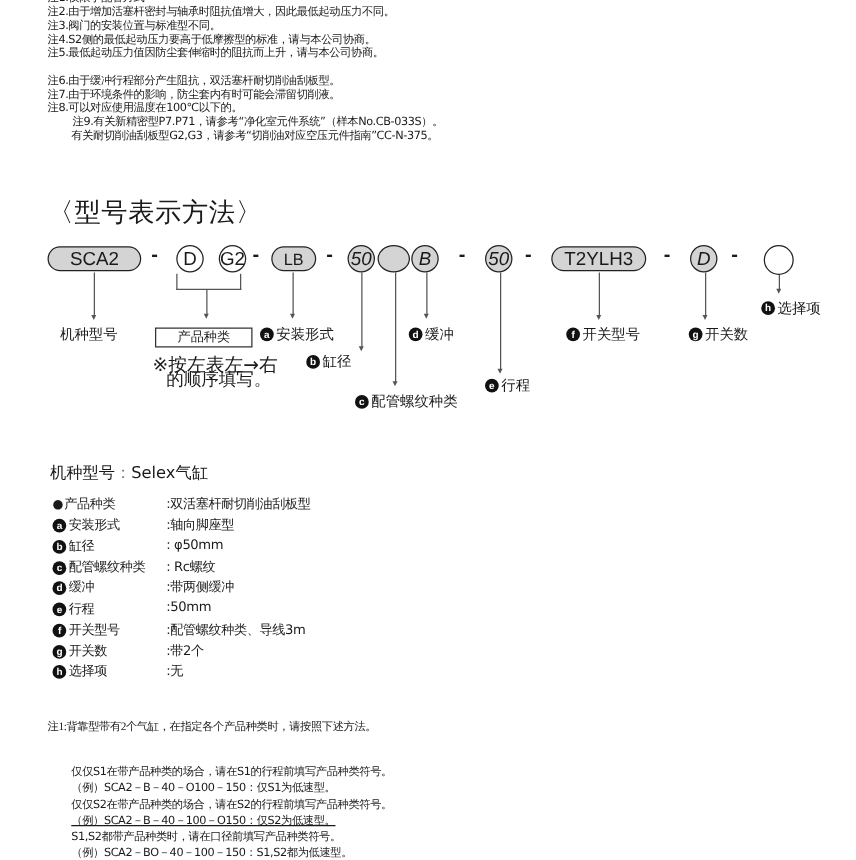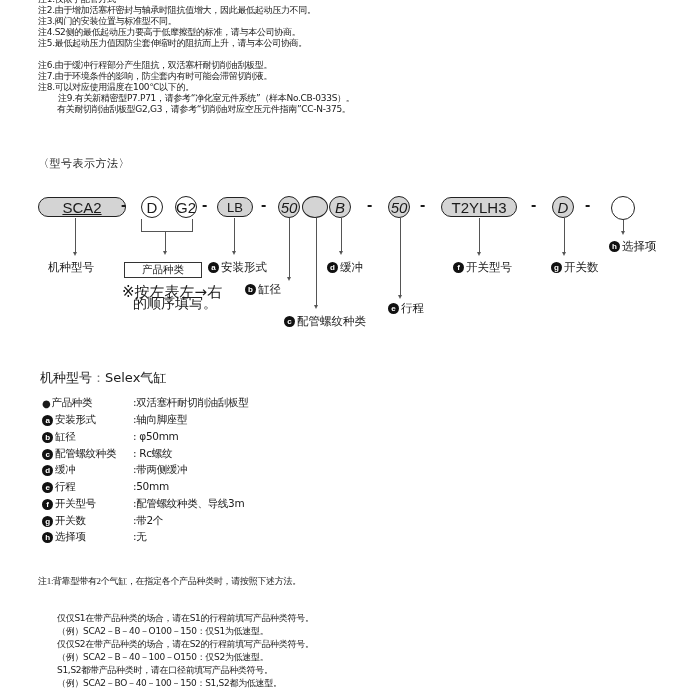--- a/index.html
+++ b/index.html
@@ -1,20 +1,20 @@
 <!DOCTYPE html>
 <html><head>
 <meta charset="utf-8">
 <style>
   html, body { margin:0; padding:0; background:#ffffff; }
   body { width:685px; height:688px; position:relative; overflow:hidden;
          font-family:"DejaVu Sans", "Liberation Sans", sans-serif; color:#1a1a1a; }
   .abs { position:absolute; white-space:nowrap; }
   .note { font-size:9px; line-height:11px; letter-spacing:-0.3px;text-align:right; }
-  .title { font-size:11px; letter-spacing:0.5px; }
+  .title { font-size:21px; letter-spacing:0.5px; }
   .pill { position:absolute; height:20px; border:1.3px solid #222; background:#d4d4d4;
           border-radius:11px; display:flex; align-items:center; justify-content:center;
           font-family:"Liberation Sans", sans-serif; font-size:15px; box-sizing:border-box; }
   .circ { position:absolute; width:22px; height:22px; border:1.3px solid #222; border-radius:50%;
           display:flex; align-items:center; justify-content:center;
           font-family:"Liberation Sans", sans-serif; font-size:15px; box-sizing:border-box; }
   .gray { background:#d4d4d4;font-style:italic; }
   .white { background:#ffffff; }
   .dash { position:absolute; font-family:"Liberation Sans", sans-serif; font-size:16px; font-weight:bold; }
   .vline { position:absolute; width:1px; background:#555; }
@@ -39,21 +39,21 @@
 <div class="abs note" style="left:38px; top:27px;">注4.S2侧的最低起动压力要高于低摩擦型的标准，请与本公司协商。</div>
 <div class="abs note" style="left:38px; top:38px;">注5.最低起动压力值因防尘套伸缩时的阻抗而上升，请与本公司协商。</div>
 <div class="abs note" style="left:38px; top:60px;">注6.由于缓冲行程部分产生阻抗，双活塞杆耐切削油刮板型。</div>
 <div class="abs note" style="left:38px; top:71px;">注7.由于环境条件的影响，防尘套内有时可能会滞留切削液。</div>
 <div class="abs note" style="left:38px; top:82px;">注8.可以对应使用温度在100℃以下的。</div>
 <div class="abs note" style="left:38px; top:93px;margin-left:20px;">注9.有关新精密型P7.P71，请参考“净化室元件系统”（样本No.CB-033S）。</div>
 <div class="abs note" style="left:57px; top:104px;">有关耐切削油刮板型G2,G3，请参考“切削油对应空压元件指南”CC-N-375。</div>
 
 <div class="abs title" style="left:38px; top:156px;">〈型号表示方法〉</div>
 
-<div class="pill" style="left:38px; top:197px; width:88px;text-decoration:underline;">SCA2</div>
+<div class="pill" style="left:38px; top:197px; width:75px;">SCA2</div>
 <div class="dash" style="left:121px; top:196px;">-</div>
 <div class="circ white" style="left:141px; top:196px;">D</div>
 <div class="circ white" style="left:175px; top:196px;">G2</div>
 <div class="dash" style="left:202px; top:196px;">-</div>
 <div class="pill" style="left:217px; top:197px; width:36px; font-size:13px;">LB</div>
 <div class="dash" style="left:261px; top:196px;">-</div>
 <div class="circ gray" style="left:278px; top:196px;">50</div>
 <div class="circ gray" style="left:302px; top:196px; width:26px;"></div>
 <div class="circ gray" style="left:329px; top:196px;">B</div>
 <div class="dash" style="left:367px; top:196px;">-</div>
@@ -201,15 +201,15 @@
       <span class="badge">h</span>
       <span>选择项</span>
     </span>
   <span class="spec-val">:无</span>
 </div>
 
 <div class="abs note" style="left:38px; top:576px;font-family:Liberation Serif, serif;">注1:背靠型带有2个气缸，在指定各个产品种类时，请按照下述方法。</div>
 <div class="abs note" style="left:57px; top:613px;">仅仅S1在带产品种类的场合，请在S1的行程前填写产品种类符号。</div>
 <div class="abs note" style="left:57px; top:626px;">（例）SCA2－B－40－O100－150：仅S1为低速型。</div>
 <div class="abs note" style="left:57px; top:639px;">仅仅S2在带产品种类的场合，请在S2的行程前填写产品种类符号。</div>
-<div class="abs note" style="left:57px; top:652px;">（例）SCA2－B－40－100－O150：仅S2为低速型。</div>
+<div class="abs note" style="left:57px; top:652px;text-decoration:underline;">（例）SCA2－B－40－100－O150：仅S2为低速型。</div>
 <div class="abs note" style="left:57px; top:665px;">S1,S2都带产品种类时，请在口径前填写产品种类符号。</div>
 <div class="abs note" style="left:57px; top:678px;">（例）SCA2－BO－40－100－150：S1,S2都为低速型。</div>
 
 </body></html>

